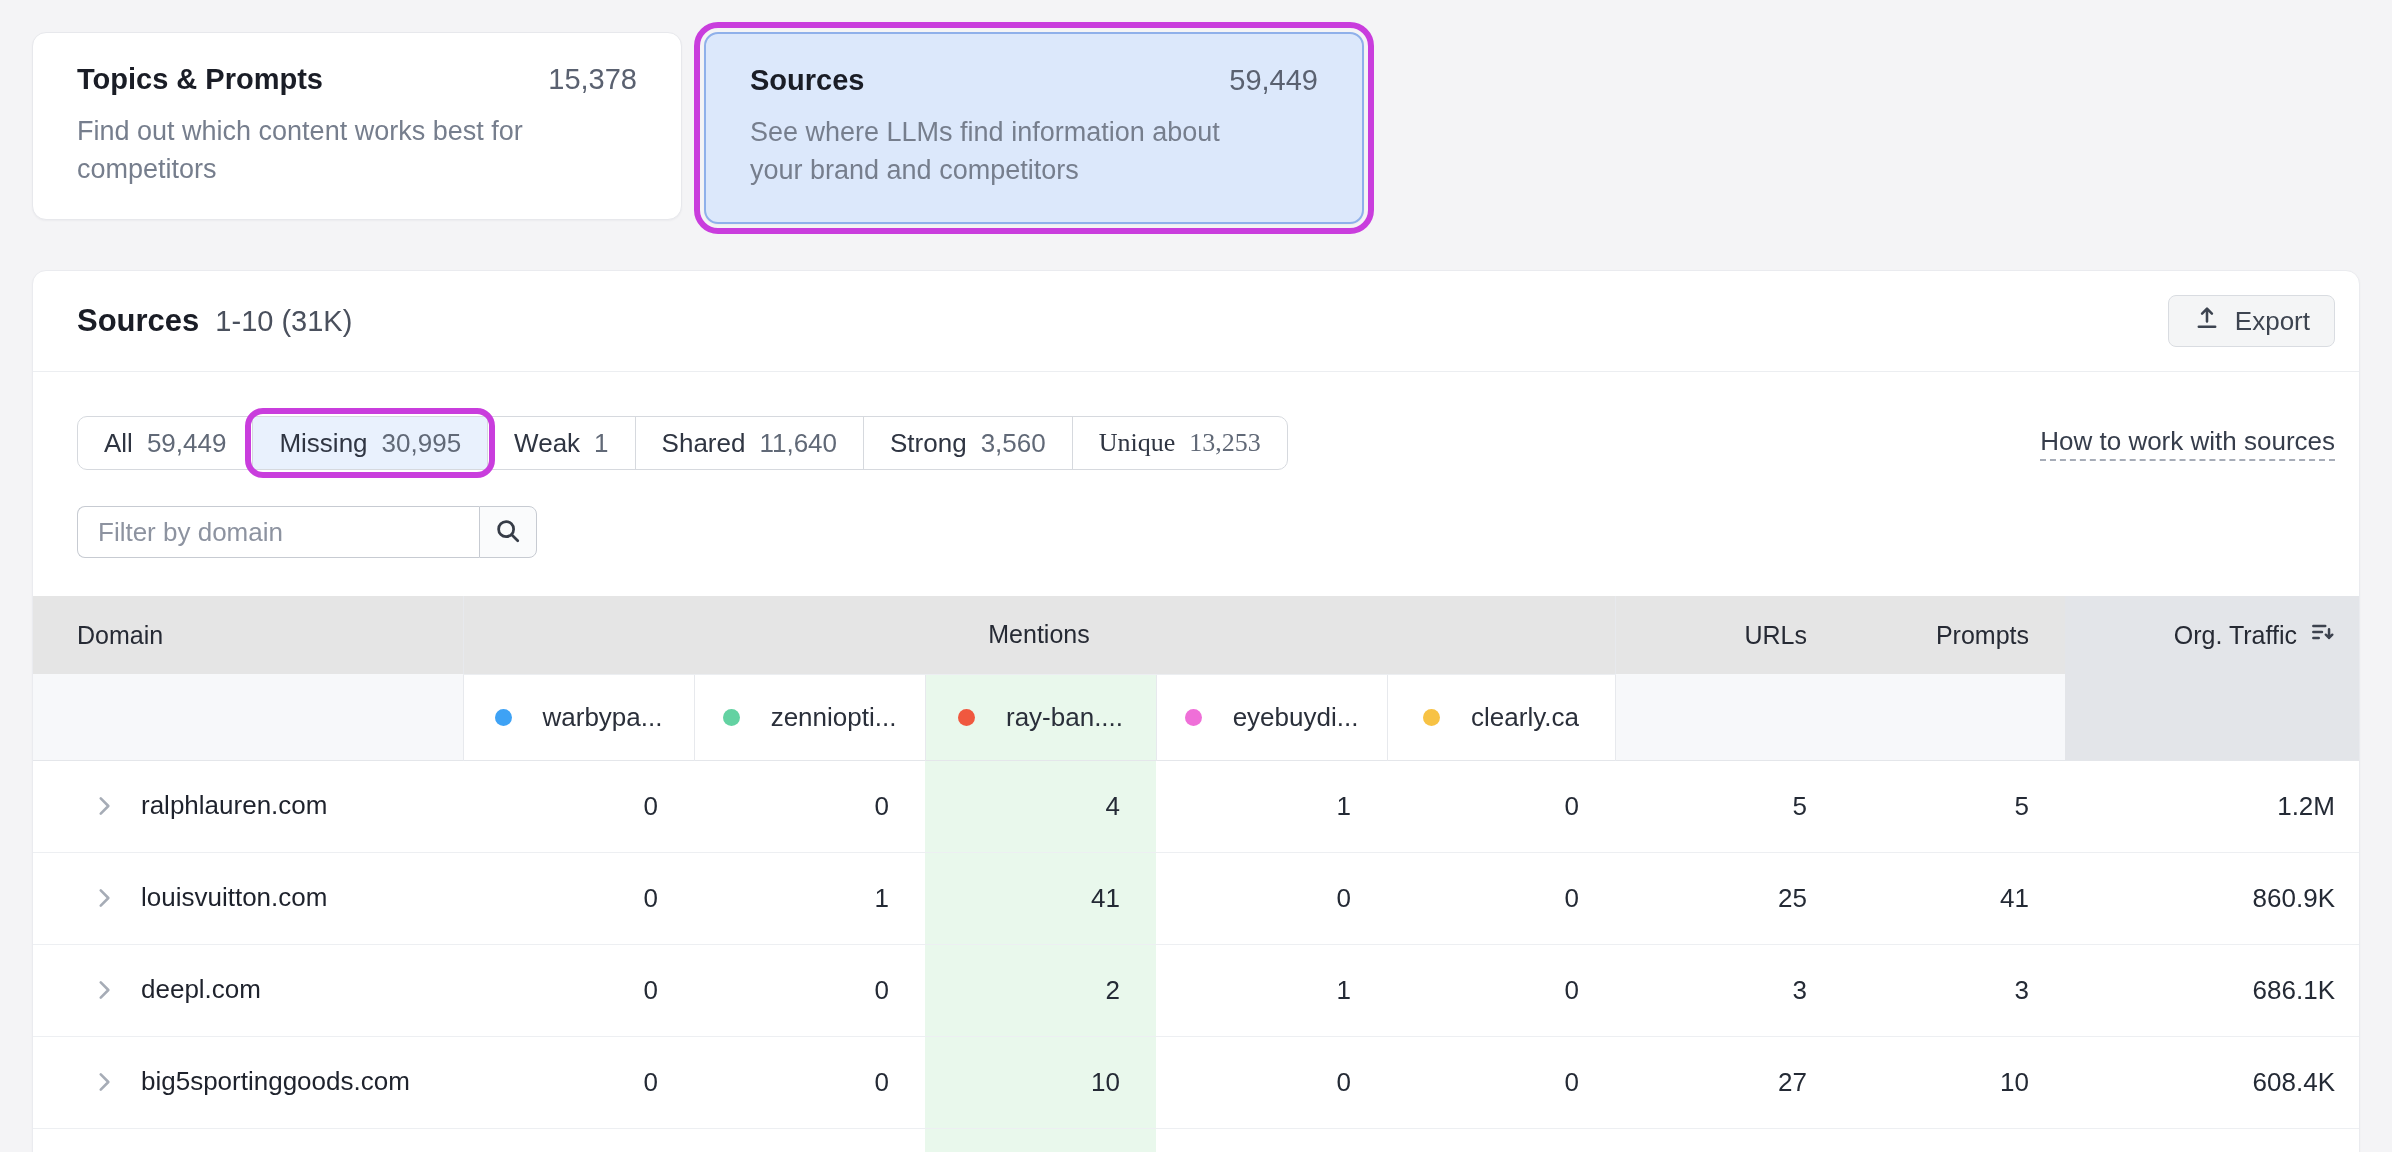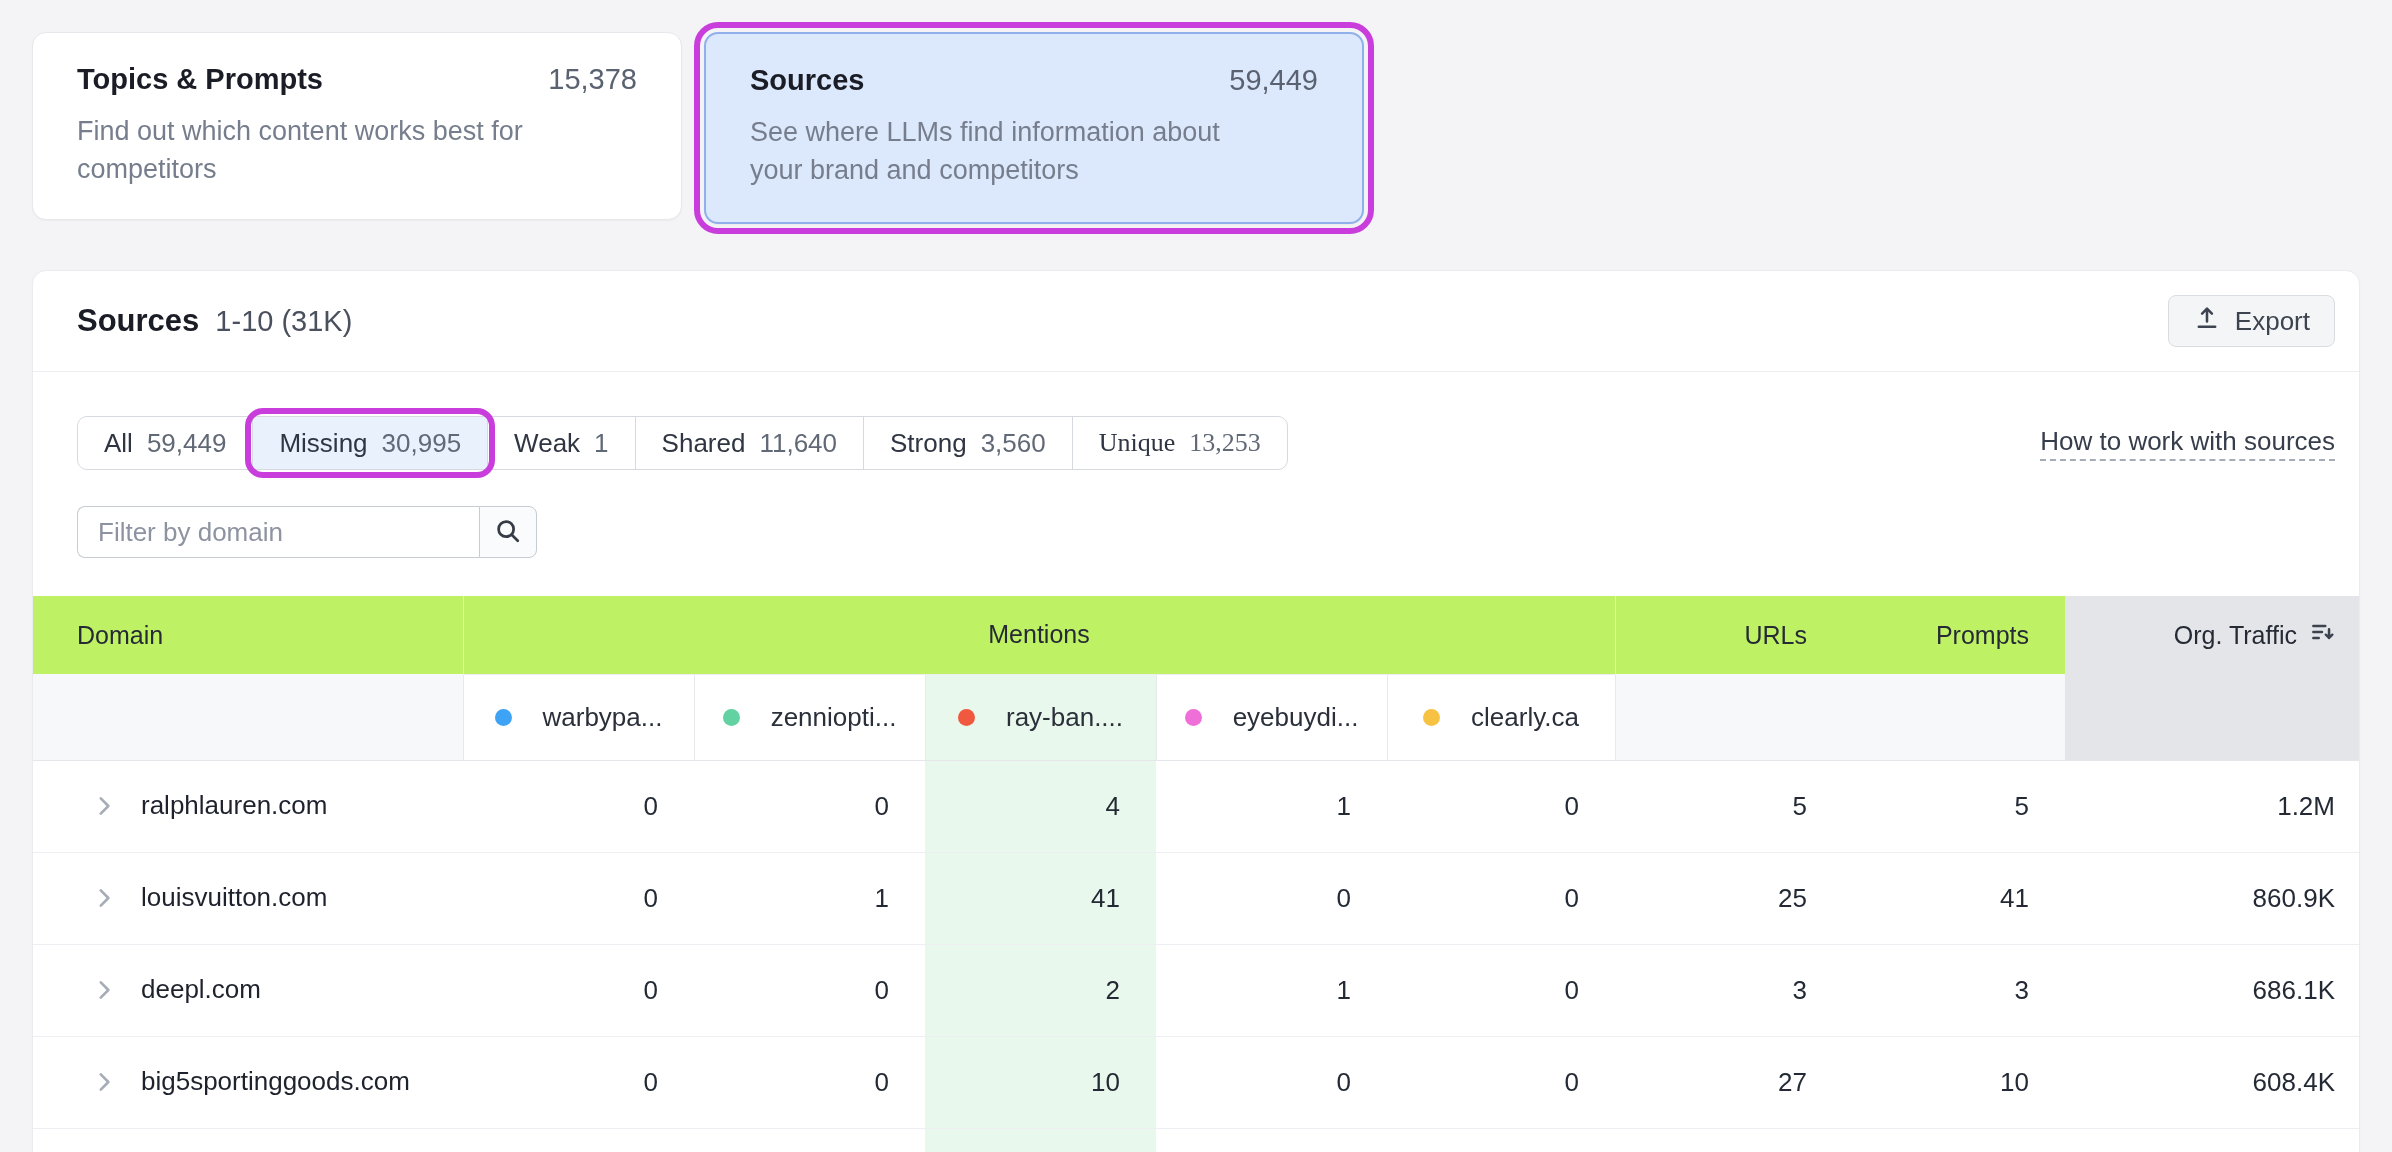--- a/index.html
+++ b/index.html
@@ -101,21 +101,21 @@
     width:58px; height:52px;
     border:1px solid #c7cbd2; border-radius:0 8px 8px 0;
     background:#fafbfc; display:flex; align-items:center; justify-content:center;
     cursor:pointer;
   }
 
   
   table { width:100%; border-collapse:collapse; table-layout:fixed; }
   thead { font-size:25px; color:#262a34; }
   thead th { font-weight:400; }
-  .h-row1 th { background:#bef264; height:78px; }
+  .h-row1 th { background:#e5e5e5; height:78px; }
   .h-domain { text-align:left; padding-left:44px; }
   .h-mentions { text-align:center; border-left:1px solid #e7e9ed; border-right:1px solid #e7e9ed; border-bottom:1px solid #eceef1; }
   .h-urls, .h-prompts { text-align:right; padding-right:36px; }
   .h-traffic { background:var(--traffic-header-bg,#e3e5e9) !important; text-align:right; padding-right:24px; cursor:pointer; }
   .h-traffic .th-inner { display:inline-flex; align-items:center; gap:12px; }
 
   .h-row2 { border-bottom:1px solid #e4e6ea; }
   .h-row2 td, .h-row2 th { height:86px; }
   .sub-empty { background:#f7f8fa; }
   .sub-empty.traffic { background:var(--traffic-header-bg,#e3e5e9); }

